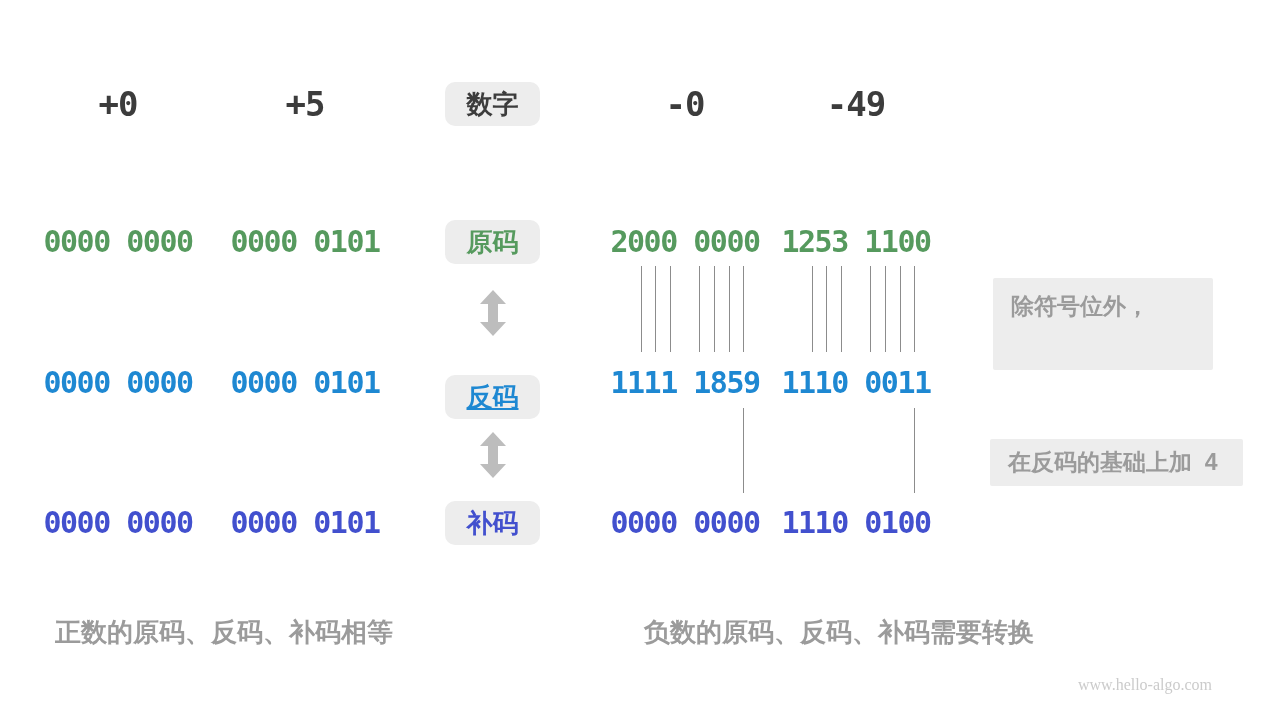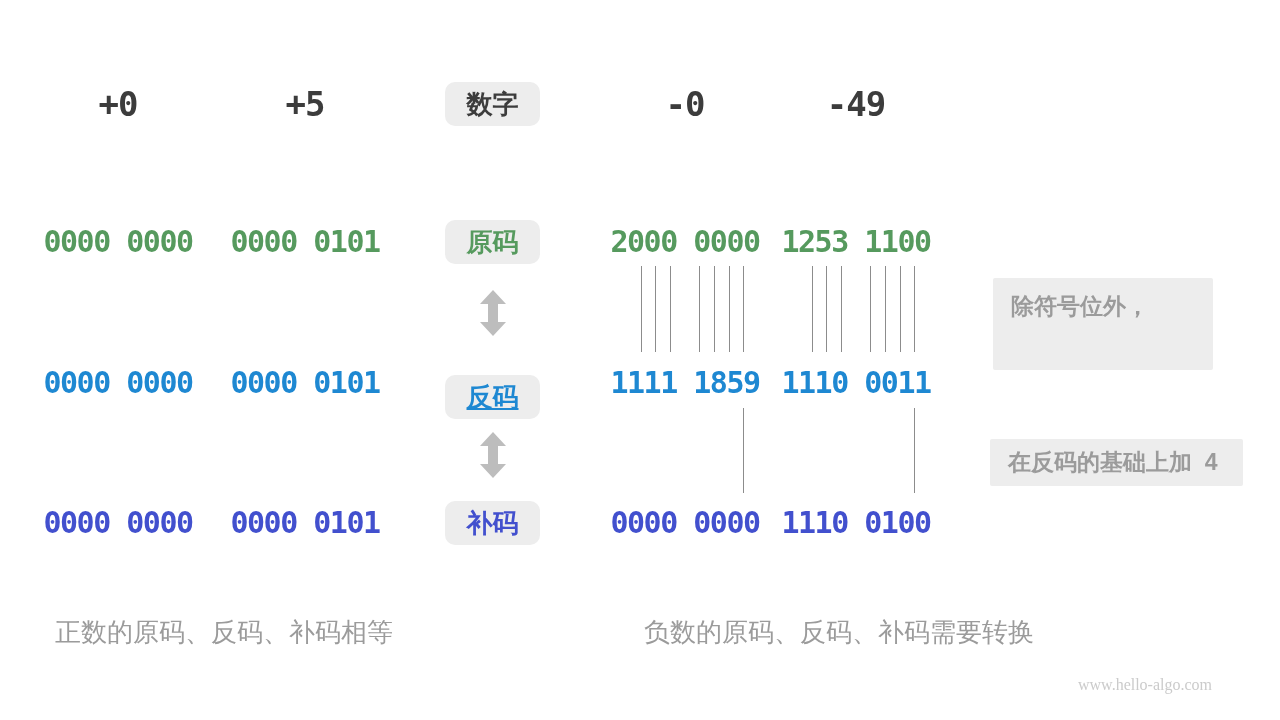--- a/index.html
+++ b/index.html
@@ -63,21 +63,21 @@
     box-sizing: border-box; white-space: pre; margin-top: 13px;
   }
   .ann1 { left: 993px; top: 265px; width: 220px; height: 92px;
           padding: 10px 10px 10px 18px; line-height: 37px; }
   .ann2 { left: 990px; top: 426px; width: 253px; height: 47px;
           display: flex; align-items: center; padding-left: 18px; }
 
   
   .caption {
     position: absolute; top: 615px;
-    color: var(--gray-text); font-weight: normal; font-size: 26px;
+    color: var(--gray-text); font-weight: bold; font-size: 26px;
   }
   .cap-pos { left: 55px; }
   .cap-neg { left: 644px; }
 
   .watermark {
     position: absolute; left: 1078px; top: 676px;
     font-family: Liberation Serif, serif;
     font-size: 16px; color: var(--watermark);
   }
 </style>

